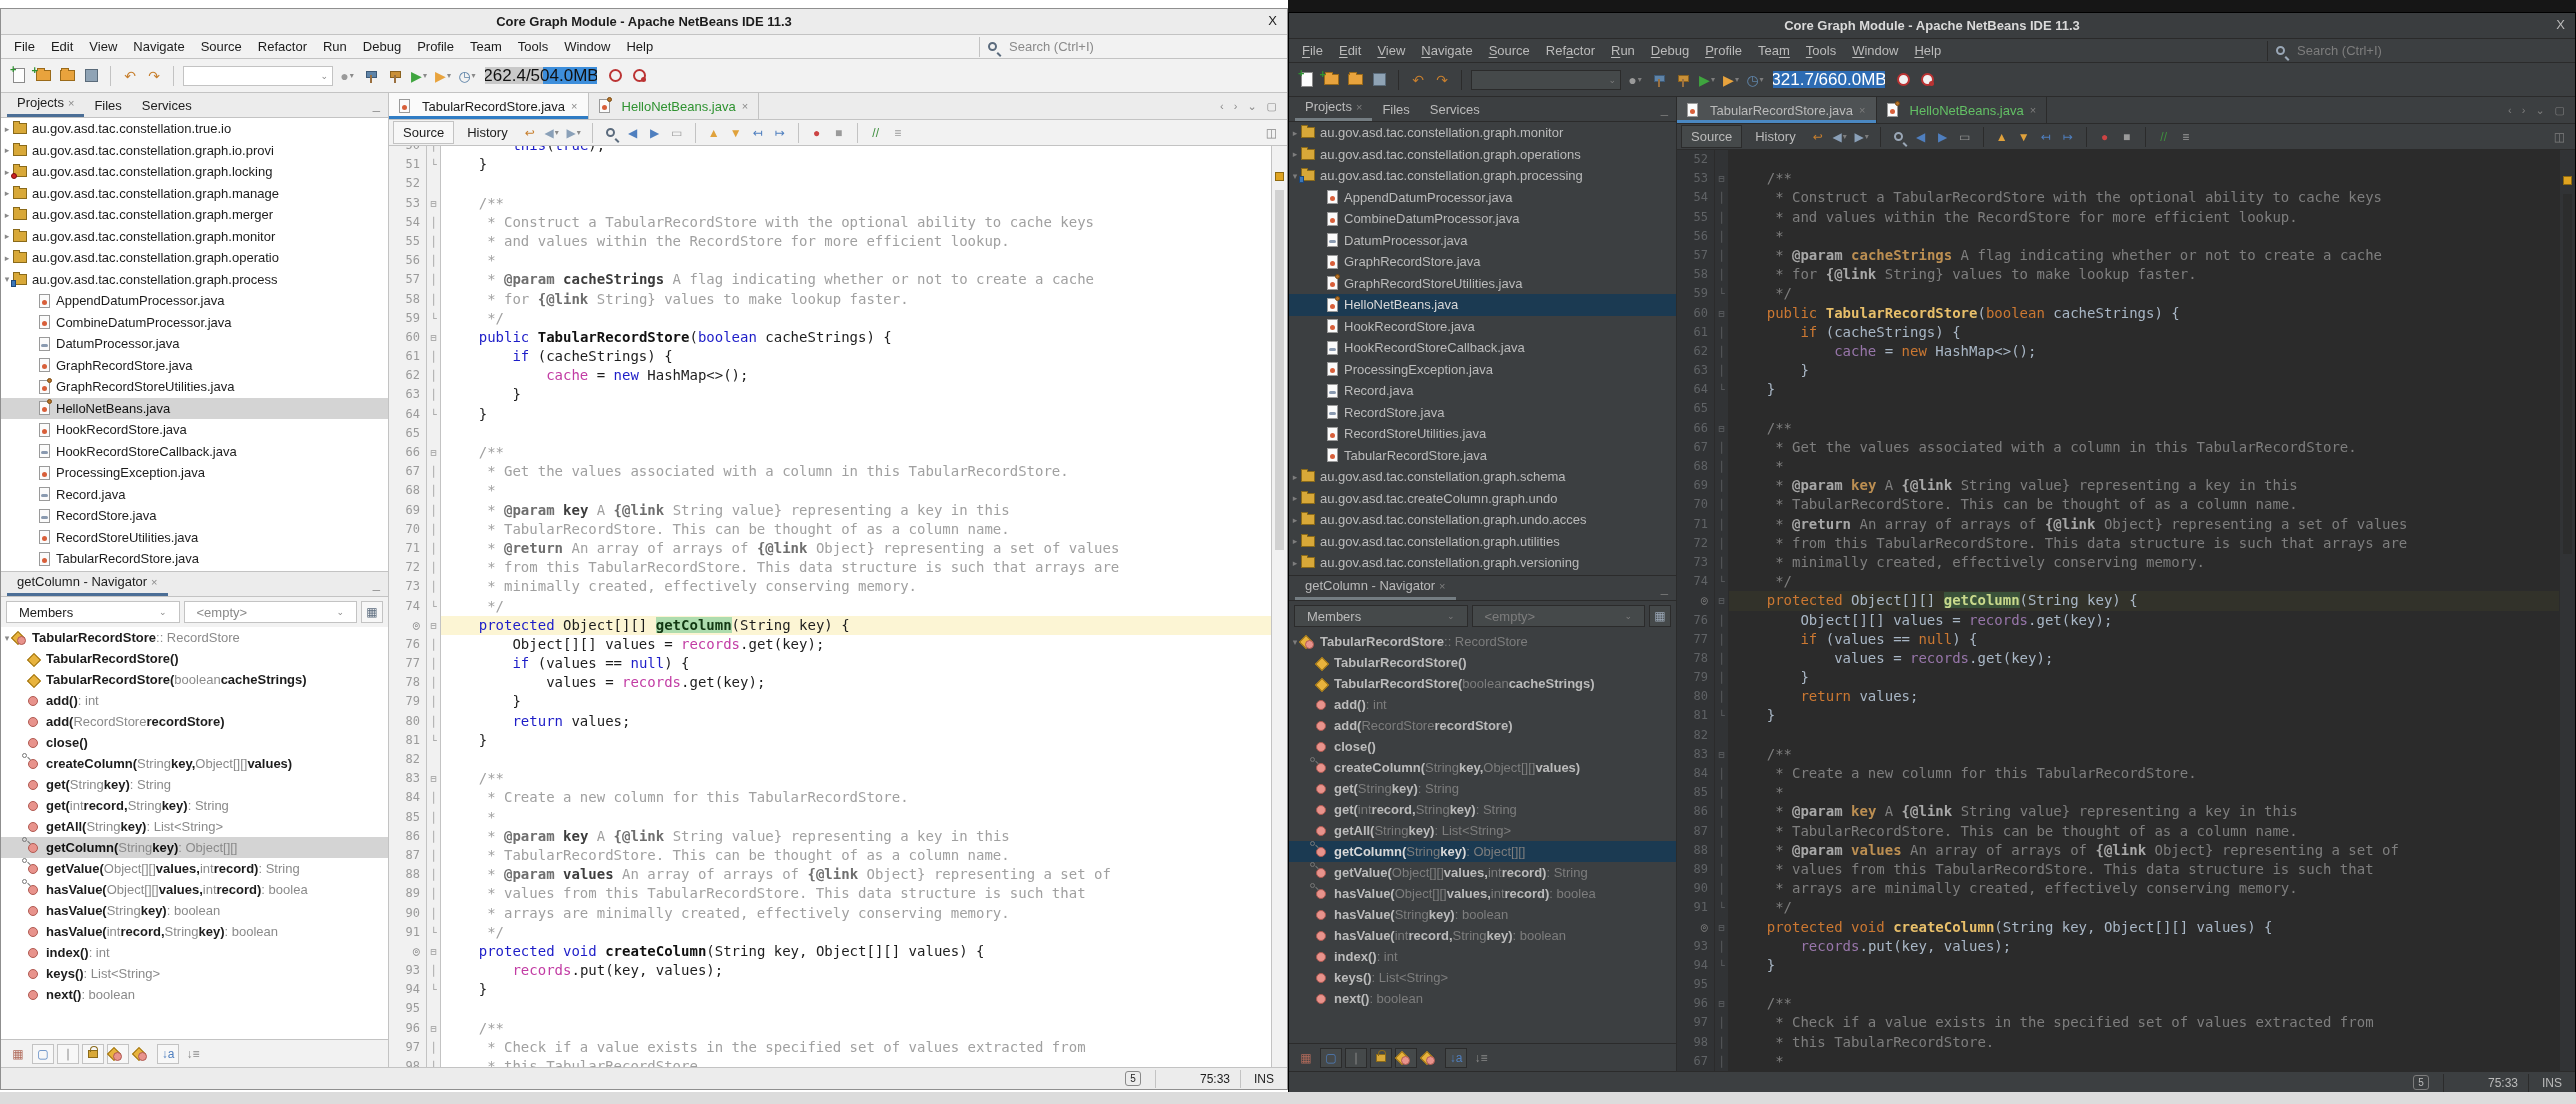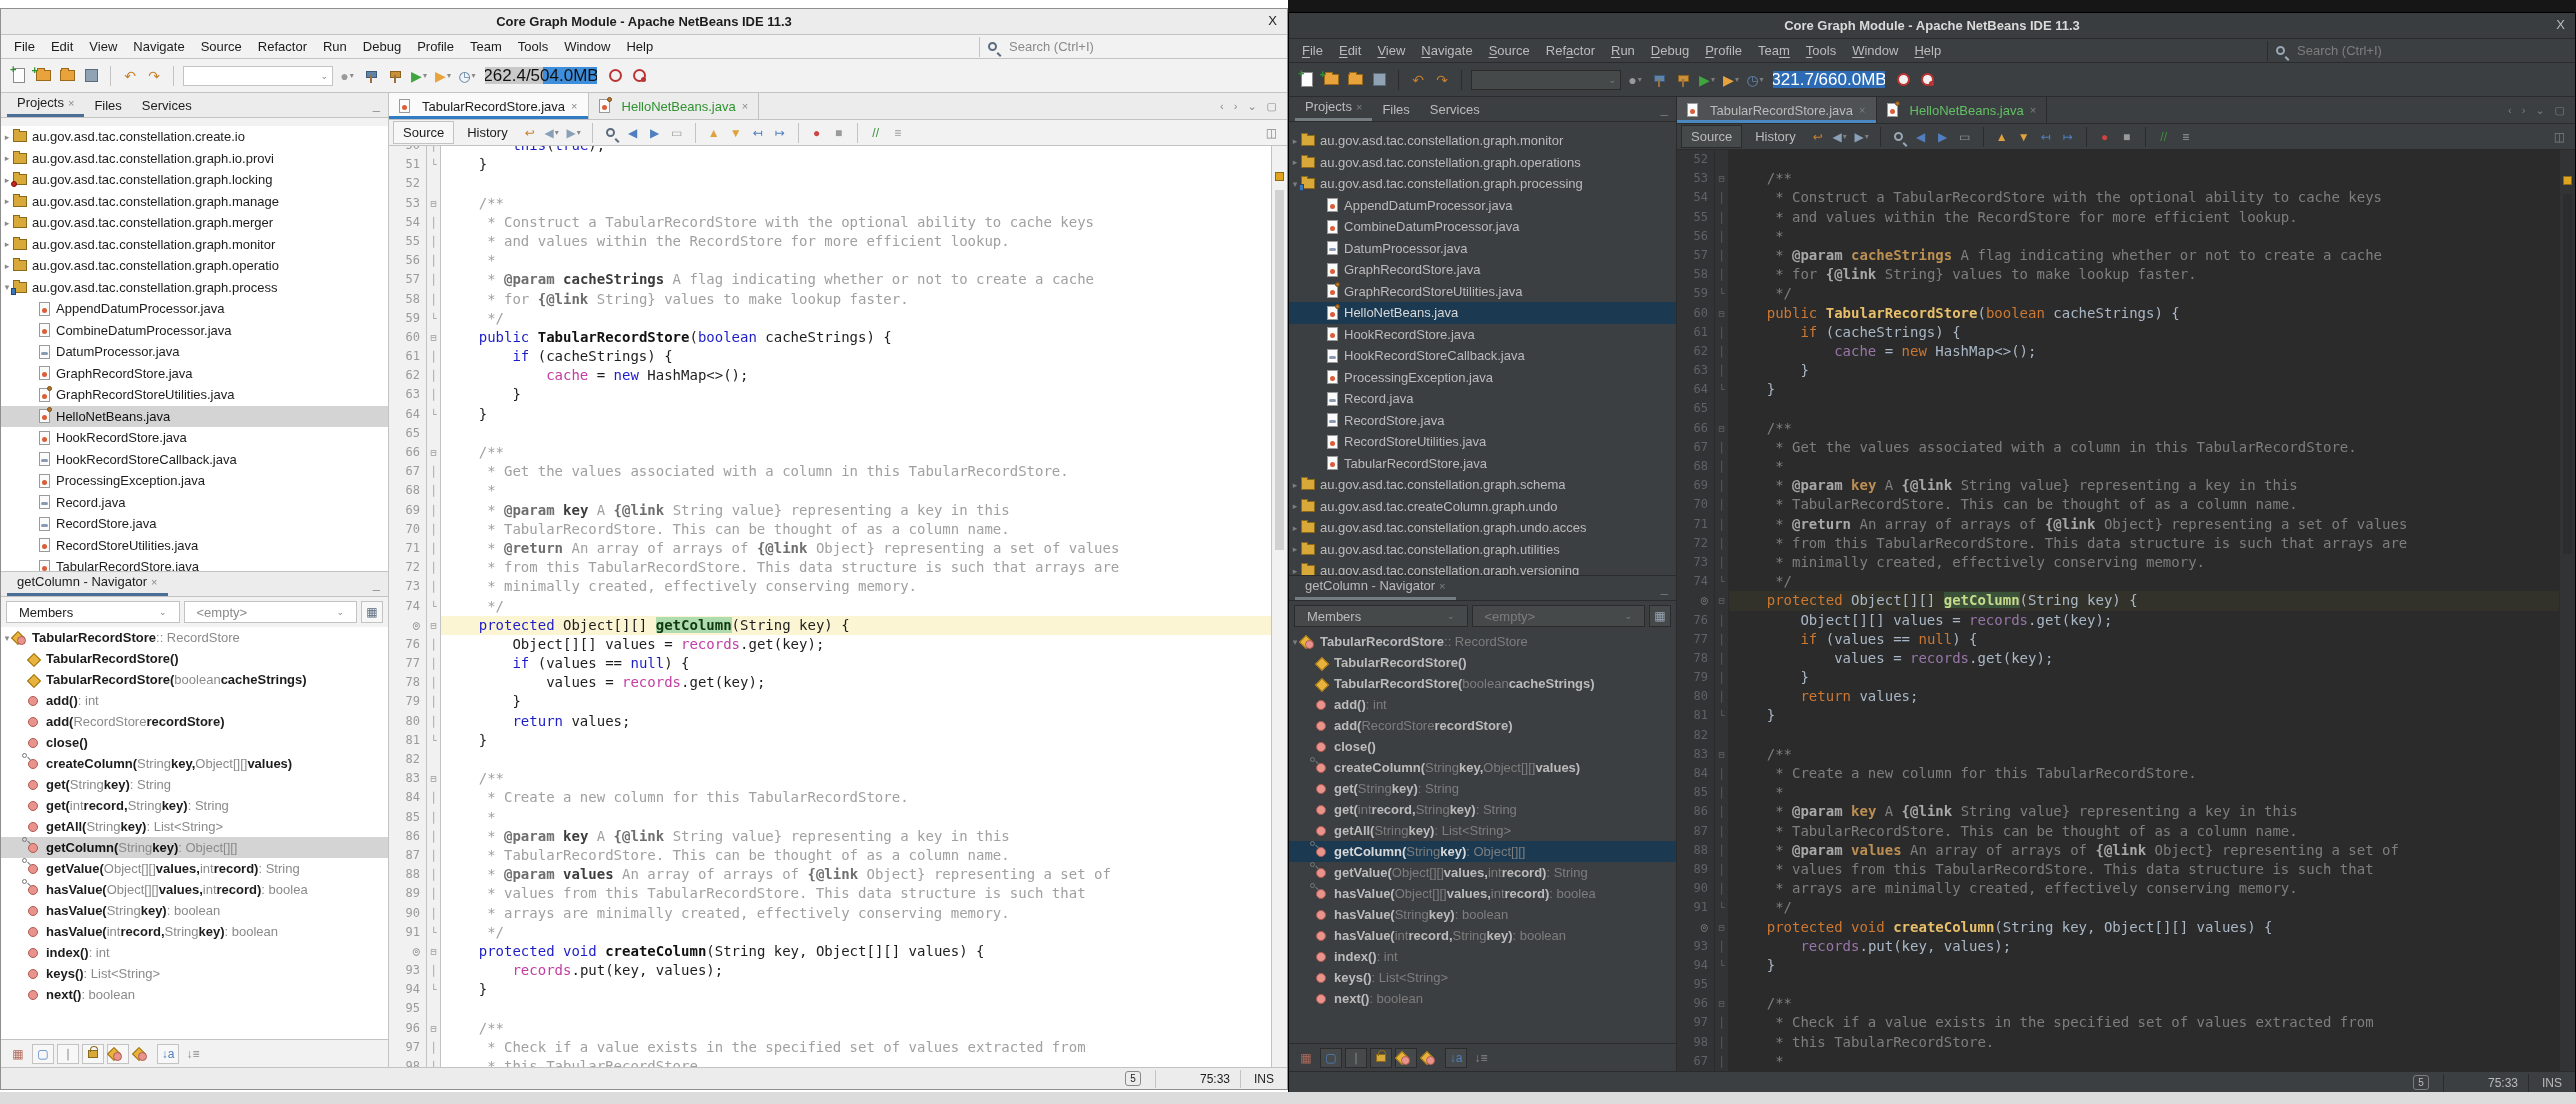--- a/index.html
+++ b/index.html
@@ -65,21 +65,21 @@
   .ico-hammer { width:14px; height:14px; position:relative; display:inline-block;}
   .ico-hammer::before { content:""; position:absolute; left:2px; top:2px; width:9px; height:5px; background:#5f84a8; border:1px solid #3d5a78;}
   .ico-hammer::after { content:""; position:absolute; left:6px; top:6px; width:2px; height:8px; background:#9a7040;}
   .ico-hammer.clean::before { background:#c99038; border-color:#8a6220;}
   .ico-gc { width:13px; height:13px; border-radius:50%; border:2px solid #bb3333; background:#f2f2f2; position:relative; display:inline-block;}
   .ico-gc.two::after { content:""; position:absolute; right:-2px; bottom:-2px; width:5px; height:5px; border-radius:50%; background:#bb3333;}
 
   .main { flex:1; display:flex; min-height:0; }
   .sidecol { width:388px; flex:0 0 388px; display:flex; flex-direction:column; border-right:1px solid var(--border); min-height:0;}
   .panel { display:flex; flex-direction:column; min-height:0; }
-  .panel.projects { flex:0 0 478px;gap:8px; }
+  .panel.projects { flex:0 0 478px; }
   .panel.navigator { flex:1; border-top:1px solid var(--border);}
   .ptabs { height:25px; background:var(--chrome); display:flex; align-items:flex-end; padding-left:6px;
     border-bottom:1px solid var(--border); flex:0 0 auto; position:relative;}
   .ptab { padding:3px 10px 4px; font-size:13px; color:var(--text); position:relative; }
   .ptab .x { color:var(--muted); margin-left:4px; font-size:11px;}
   .ptab.sel { border-bottom:3px solid var(--ptabunder); }
   .pmin { position:absolute; right:8px; top:4px; color:var(--muted); }
   .tree { flex:1; background:var(--panelbg); overflow:hidden; font-size:13px; position:relative;}
   .trow { height:21.5px; display:flex; align-items:center; white-space:nowrap; overflow:hidden; }
   .trow.sel { background:var(--selbg); color:var(--seltext); }
@@ -257,21 +257,21 @@
           <div class="ptabs proj-tabs">
                 <span class="ptab sel"><span>Projects</span><span class="x">×</span></span>
                 <span class="ptab"><span>Files</span></span>
                 <span class="ptab"><span>Services</span></span>
                 <span class="pmin">_</span>
               </div>
           <div class="tree">
                 <div class="trow">
                   <span class="arrow">▸</span>
                   <span class="ico-pkg"></span>
-                  <span>au.gov.asd.tac.constellation.create.io</span>
+                  <span>au.gov.asd.tac.constellation.true.io</span>
                 </div>
                 <div class="trow">
                   <span class="arrow">▸</span>
                   <span class="ico-pkg"></span>
                   <span>au.gov.asd.tac.constellation.graph.io.provi</span>
                 </div>
                 <div class="trow">
                   <span class="arrow">▸</span>
                   <span class="ico-pkg">
                     <span class="err"></span>

